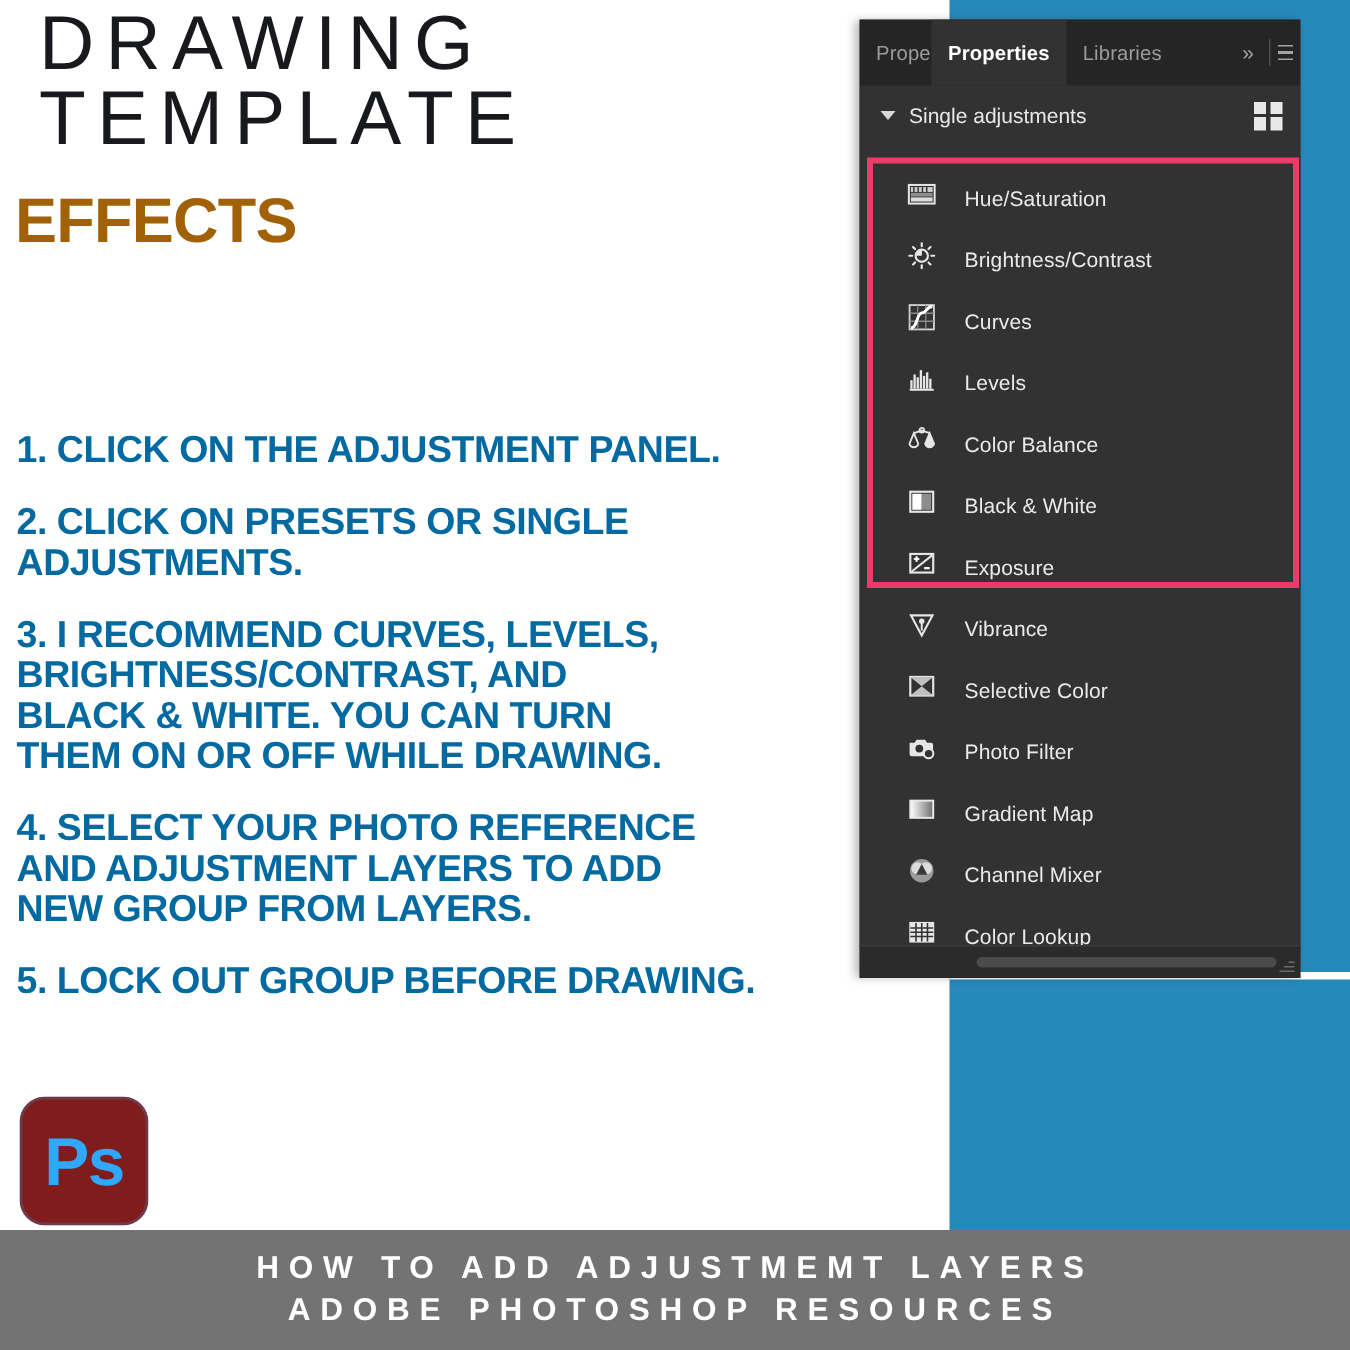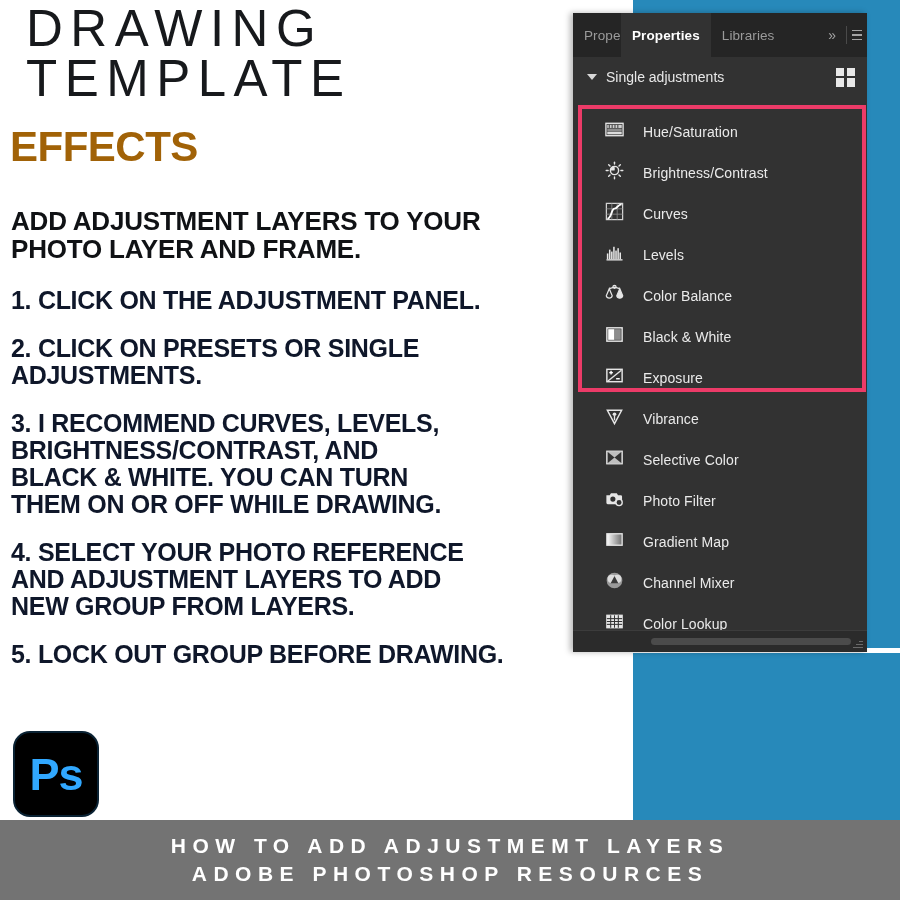--- a/index.html
+++ b/index.html
@@ -42,30 +42,30 @@
     font-size:26px; line-height:1.06;
     font-weight:bold; letter-spacing:-0.2px;
     color:#101215;
     white-space:pre-line;
   }
 
   .steps { position:absolute; left:11px; top:287px; width:562px; }
   .step {
     font-size:25px; line-height:1.08;
     font-weight:bold; letter-spacing:-0.3px;
-    color:#0f172a;
+    color:#0369a1;
     margin-bottom:21px;
     white-space:pre-line;
   }
 
   
   .ps-logo {
     position:absolute; left:13px; top:731px;
     width:86px; height:86px; border-radius:17px;
-    background:#000000;
+    background:#7f1d1d;
     border:2px solid #31a8ff33;
     display:flex; align-items:center; justify-content:center;
   }
   .ps-logo span {
     color:#31a8ff; font-size:45px; font-weight:bold;
     letter-spacing:-1px; line-height:1;
     font-family:"Liberation Sans", sans-serif;
   }
 
   
@@ -175,22 +175,20 @@
 <body>
 
 <div id="root">
 
   <div class="blue-block"></div>
   <div class="blue-notch"></div>
 
   <div class="headline-thin">DRAWING
 TEMPLATE</div>
   <div class="headline-bold">EFFECTS</div>
-  <div class="subhead">ADD ADJUSTMENT LAYERS TO YOUR
-PHOTO LAYER AND FRAME.</div>
 
   <div class="steps">
     <div class="step">1. CLICK ON THE ADJUSTMENT PANEL.</div>
     <div class="step">2. CLICK ON PRESETS OR SINGLE
 ADJUSTMENTS.</div>
     <div class="step">3. I RECOMMEND CURVES, LEVELS,
 BRIGHTNESS/CONTRAST, AND
 BLACK &amp; WHITE. YOU CAN TURN
 THEM ON OR OFF WHILE DRAWING.</div>
     <div class="step">4. SELECT YOUR PHOTO REFERENCE

